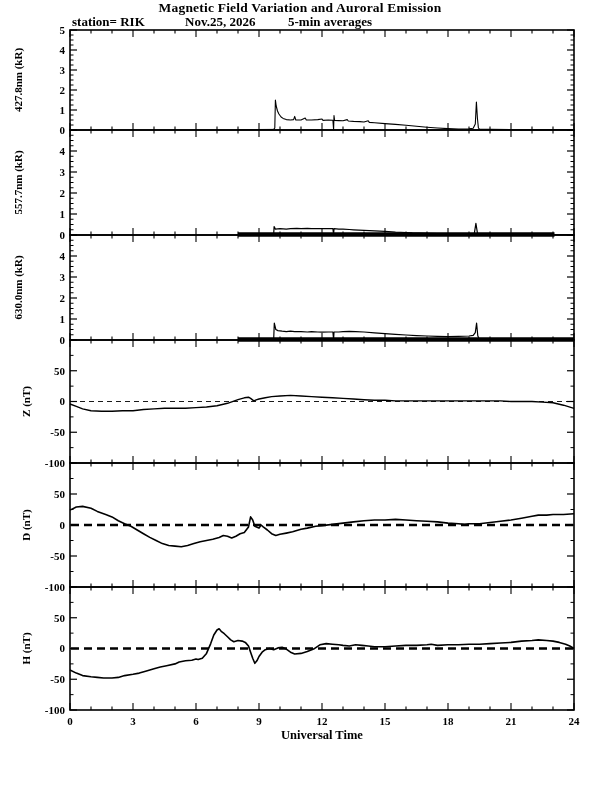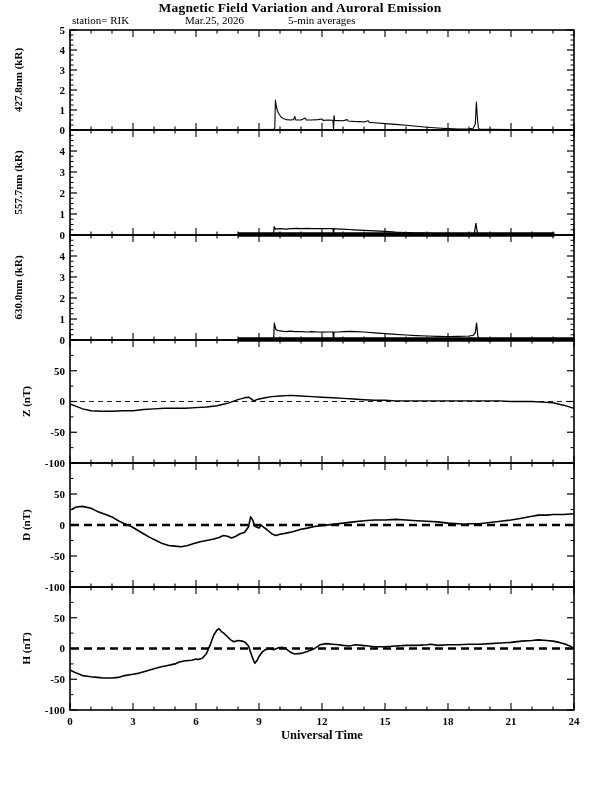--- a/index.html
+++ b/index.html
@@ -1,35 +1,35 @@
 <!DOCTYPE html>
 <html><head>
 <meta charset="utf-8">
 <style>
   html,body{margin:0;padding:0;background:#ffffff;}
   #page{position:relative;width:612px;height:792px;background:#fff;overflow:hidden;
         font-family:"Liberation Serif","DejaVu Serif",serif;color:#000;}
   .title{position:absolute;left:20px;top:0px;width:560px;text-align:center;
          font-weight:bold;font-size:13.5px;letter-spacing:0.2px;}
-  .sub{position:absolute;top:14px;font-weight:normal;font-size:11px;}
+  .sub{position:absolute;top:14px;font-weight:bold;font-size:13px;}
   .sub.station{left:72px;}
   .sub.date{left:185px;}
   .sub.avg{left:288px;}
   svg text{font-family:"Liberation Serif","DejaVu Serif",serif;font-weight:bold;fill:#000;}
   svg .tick-label{font-size:11px;}
   svg .axis-title{font-size:11px;}
   svg .x-title{font-size:12.5px;}
 </style>
 </head>
 <body>
 
 <div id="page">
   <div class="title">Magnetic Field Variation and Auroral Emission</div>
   <span class="sub station">station= RIK</span>
-  <span class="sub date">Mar.25, 2026</span>
+  <span class="sub date">Nov.25, 2026</span>
   <span class="sub avg">5-min averages</span>
   <svg id="chart" width="612" height="792" viewBox="0 0 612 792">
       <g>
         <rect x="70" y="30" width="504" height="100" fill="none" stroke="#000000" stroke-width="1.6"></rect>
         <line x1="70" y1="30" x2="70" y2="37" stroke="#000000" stroke-width="1.1"></line>
         <line x1="70" y1="130" x2="70" y2="123" stroke="#000000" stroke-width="1.1"></line>
         <line x1="91" y1="30" x2="91" y2="33.5" stroke="#000000" stroke-width="1.1"></line>
         <line x1="91" y1="130" x2="91" y2="126.5" stroke="#000000" stroke-width="1.1"></line>
         <line x1="112" y1="30" x2="112" y2="33.5" stroke="#000000" stroke-width="1.1"></line>
         <line x1="112" y1="130" x2="112" y2="126.5" stroke="#000000" stroke-width="1.1"></line>

